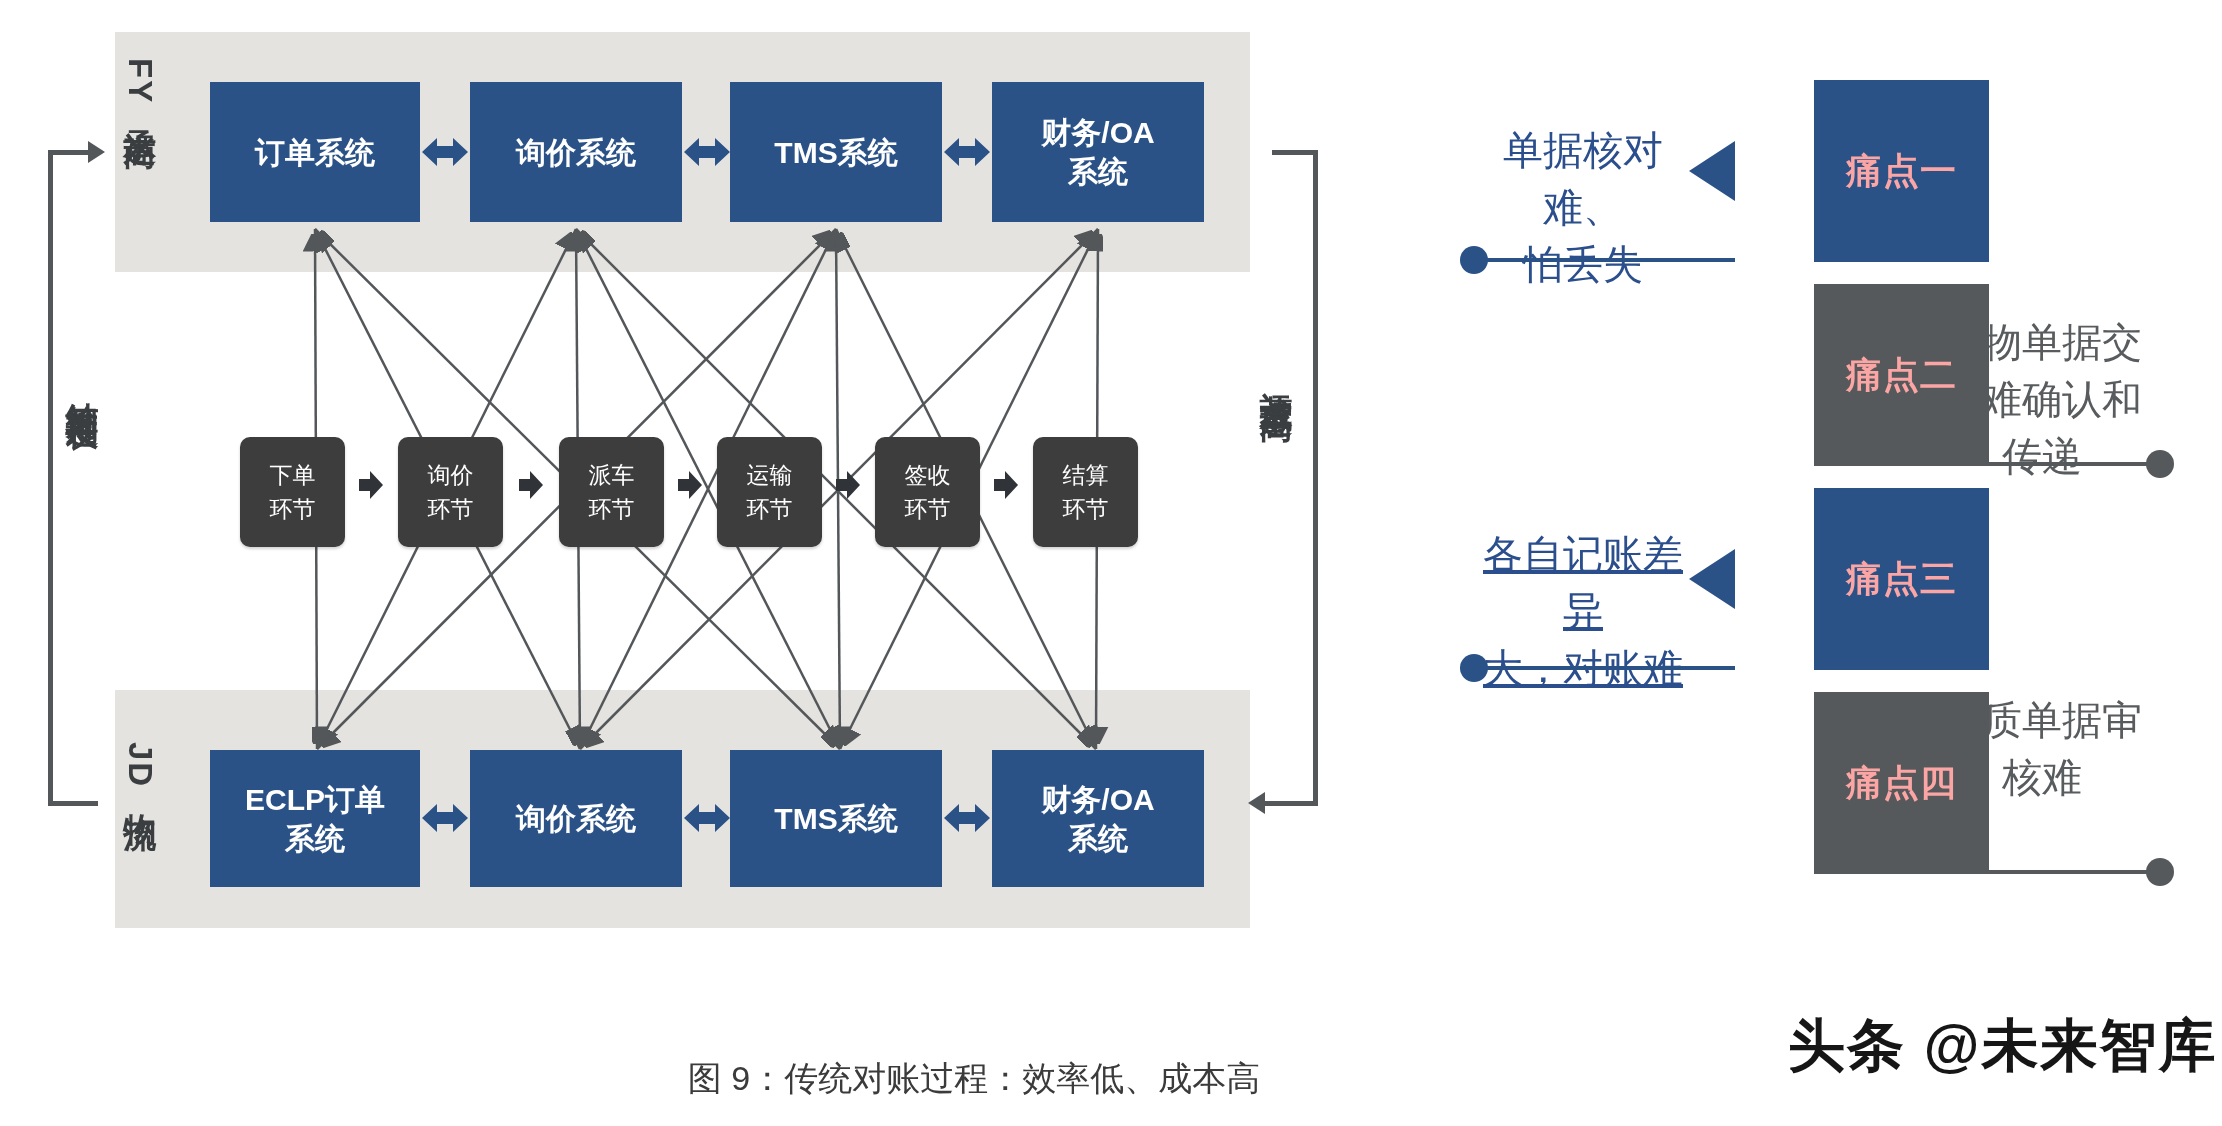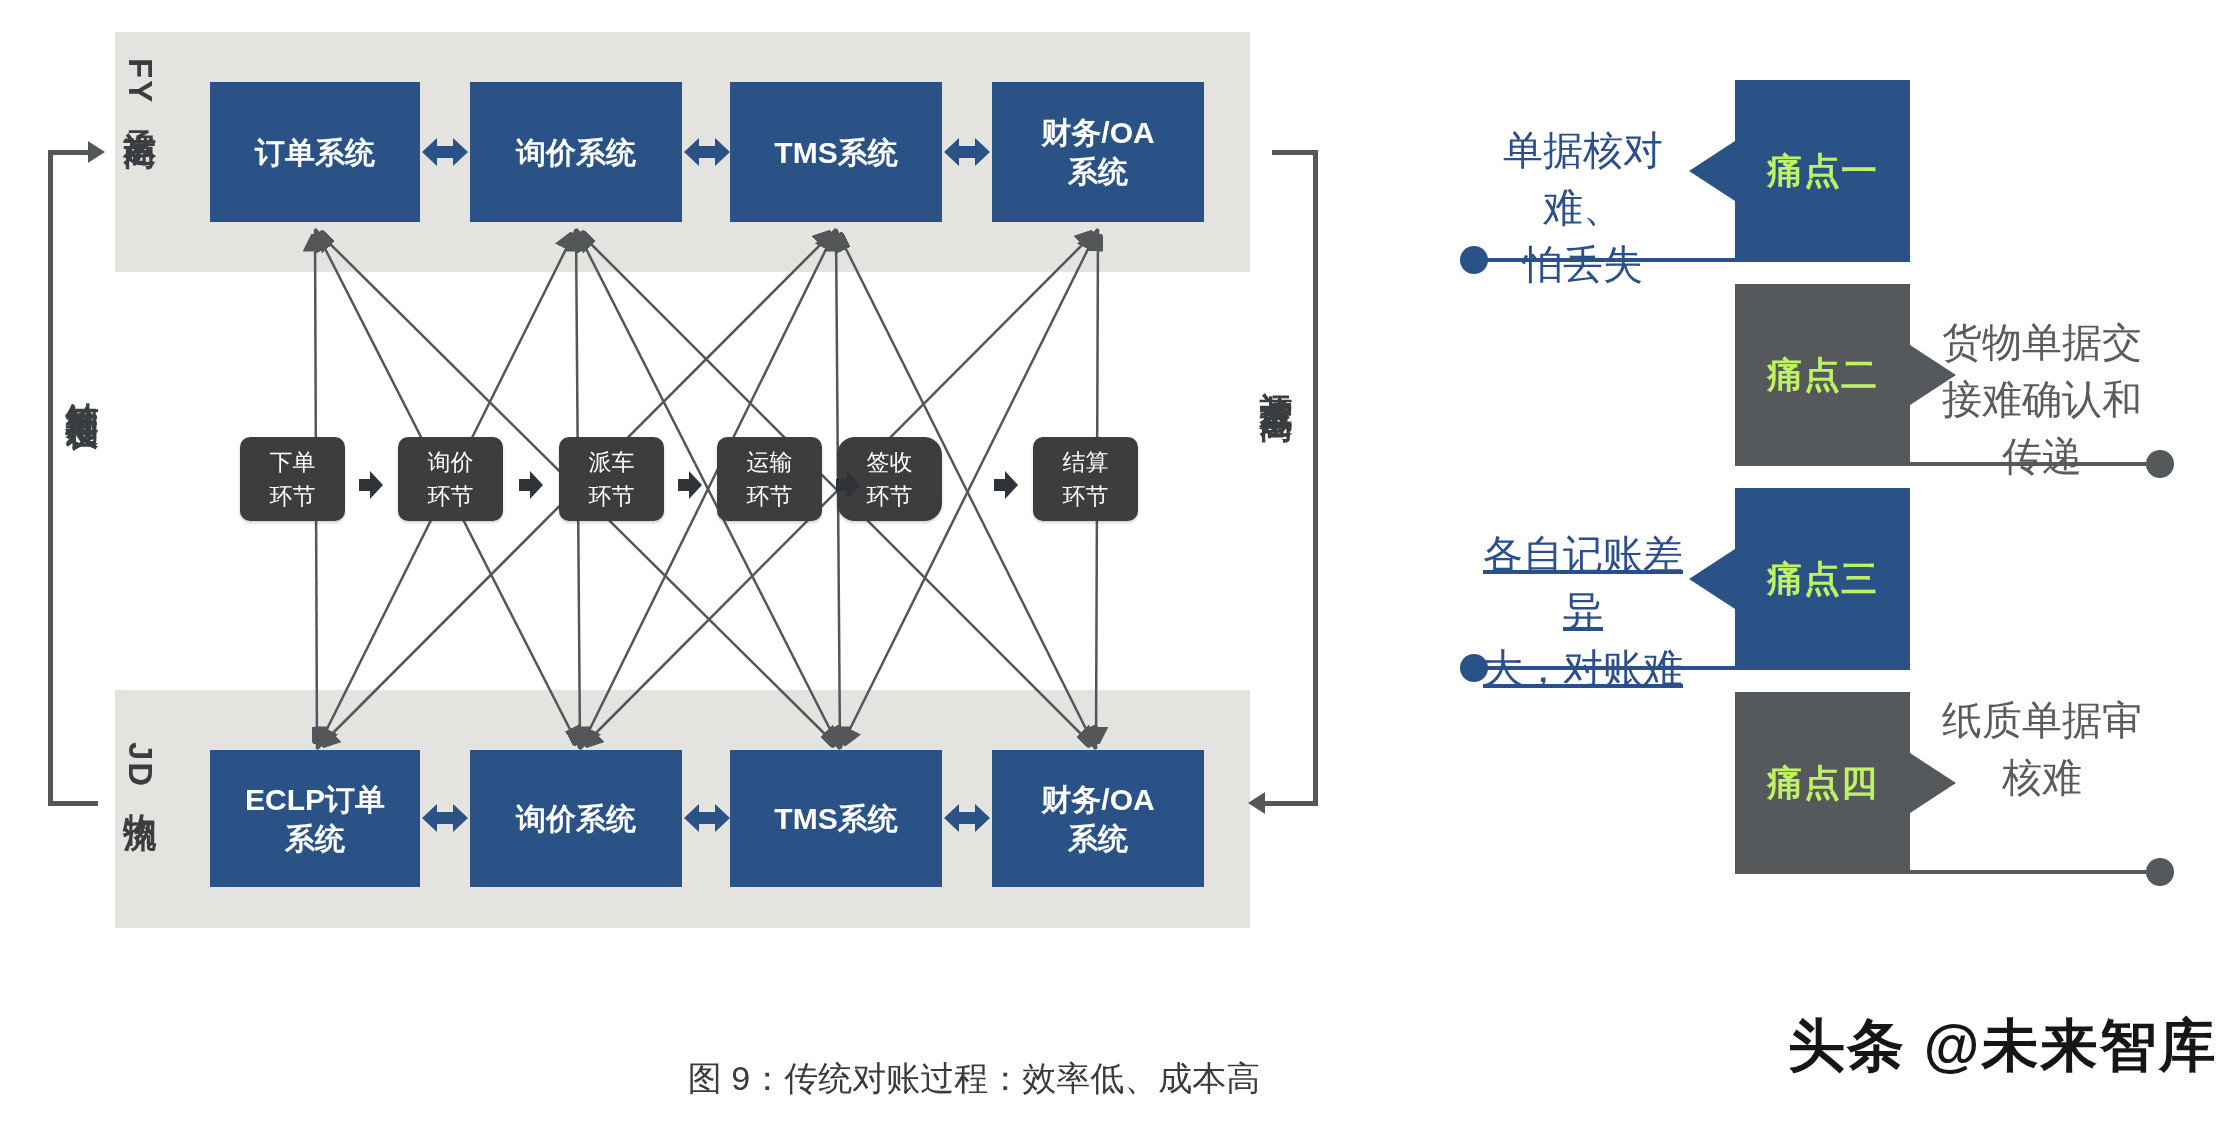--- a/index.html
+++ b/index.html
@@ -17,40 +17,40 @@
   }
   
   .sys{
     position:absolute;height:140px;background:var(--blue,#2A5287);color:#fff;
     display:flex;align-items:center;justify-content:center;text-align:center;
     font-weight:bold;font-size:30px;line-height:1.3;white-space:pre-line;
   }
   .sys.bottom{height:137px;}
   
   .step{
-    position:absolute;top:437px;width:105px;height:84px;background:var(--step,#3D3D3D);
+    position:absolute;top:437px;width:105px;height:110px;background:var(--step,#3D3D3D);
     border-radius:10px;color:#fff;display:flex;align-items:center;justify-content:center;
     text-align:center;font-size:23px;line-height:1.5;white-space:pre-line;
     box-shadow:0 2px 3px rgba(0,0,0,.18);
   }
   .step-arrow{position:absolute;top:469px;}
   .dbl-arrow{position:absolute;}
   
   .bracket{position:absolute;background:var(--line,#53575A);}
   .tri{position:absolute;width:0;height:0;}
   .side-label{
     position:absolute;writing-mode:vertical-rl;font-weight:bold;font-size:33px;
     color:var(--ink,#3A3E40);letter-spacing:3px;line-height:1;
   }
   
   .web{position:absolute;left:0;top:0;}
   .web-line{stroke:var(--line,#53575A);stroke-width:2.5;}
   
   .pain-box{
-    position:absolute;left:1735px;width:175px;height:182px;color:#bef264;
+    position:absolute;left:1814px;width:175px;height:182px;color:#fca5a5;
     display:flex;align-items:center;justify-content:center;
     font-weight:bold;font-size:36px;letter-spacing:1px;
   }
   .pain-box.blue{background:var(--blue,#2A5287);}
   .pain-box.gray{background:var(--pain-gray,#55595B);}
   .pain-callout-left{border-top:30px solid transparent;border-bottom:30px solid transparent;border-right:46px solid var(--blue,#2A5287);left:1689px;}
   .pain-callout-right{border-top:30px solid transparent;border-bottom:30px solid transparent;border-left:46px solid var(--pain-gray,#55595B);left:1910px;}
   .pain-desc{
     position:absolute;font-size:40px;line-height:1.42;white-space:pre-line;text-align:center;
   }
@@ -135,21 +135,21 @@
     </svg>
 
   <div class="step" style="left:240px;">下单
 环节</div>
   <div class="step" style="left:398px;">询价
 环节</div>
   <div class="step" style="left:559px;">派车
 环节</div>
   <div class="step" style="left:717px;">运输
 环节</div>
-  <div class="step" style="left:837px;border-radius:18px;">签收
+  <div class="step" style="left:875px;">签收
 环节</div>
   <div class="step" style="left:1033px;">结算
 环节</div>
 
   <svg class="step-arrow" style="left:359px;" width="24" height="32">
       <polygon points="0,10 11,10 11,2 24,16 11,30 11,22 0,22" fill="#303439"></polygon>
     </svg>
   <svg class="step-arrow" style="left:519px;" width="24" height="32">
       <polygon points="0,10 11,10 11,2 24,16 11,30 11,22 0,22" fill="#303439"></polygon>
     </svg>

